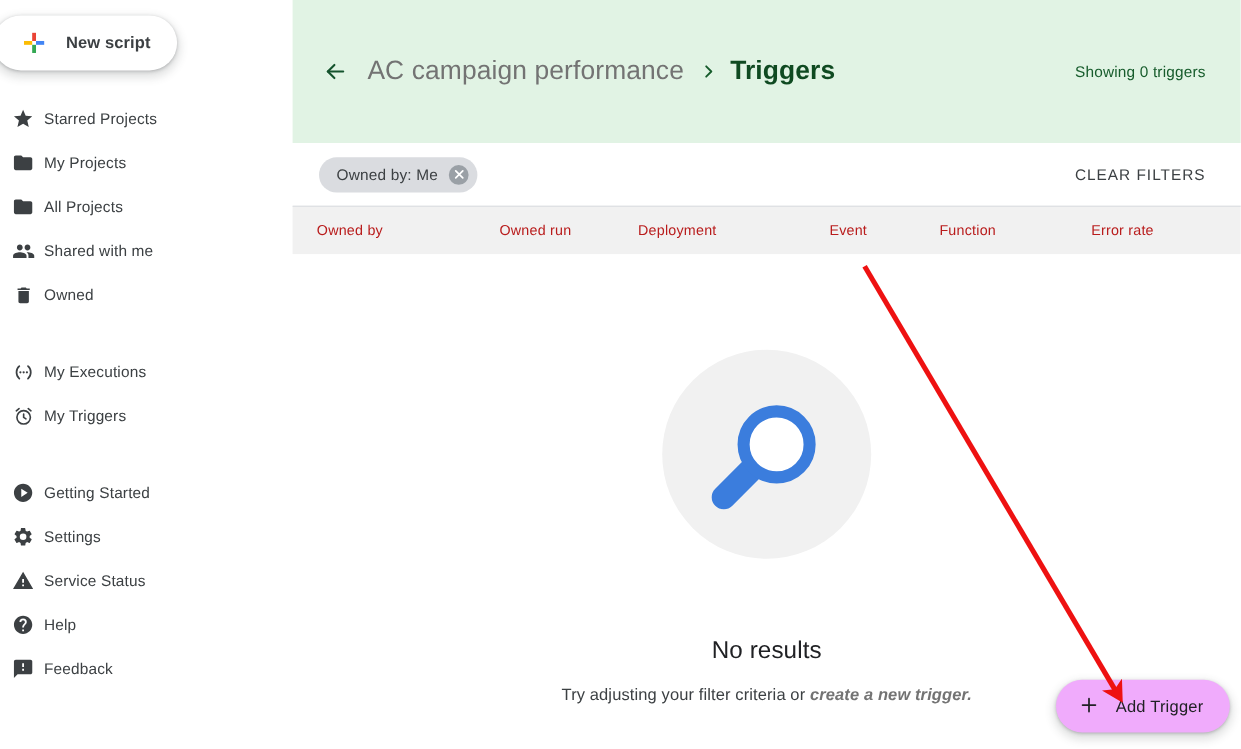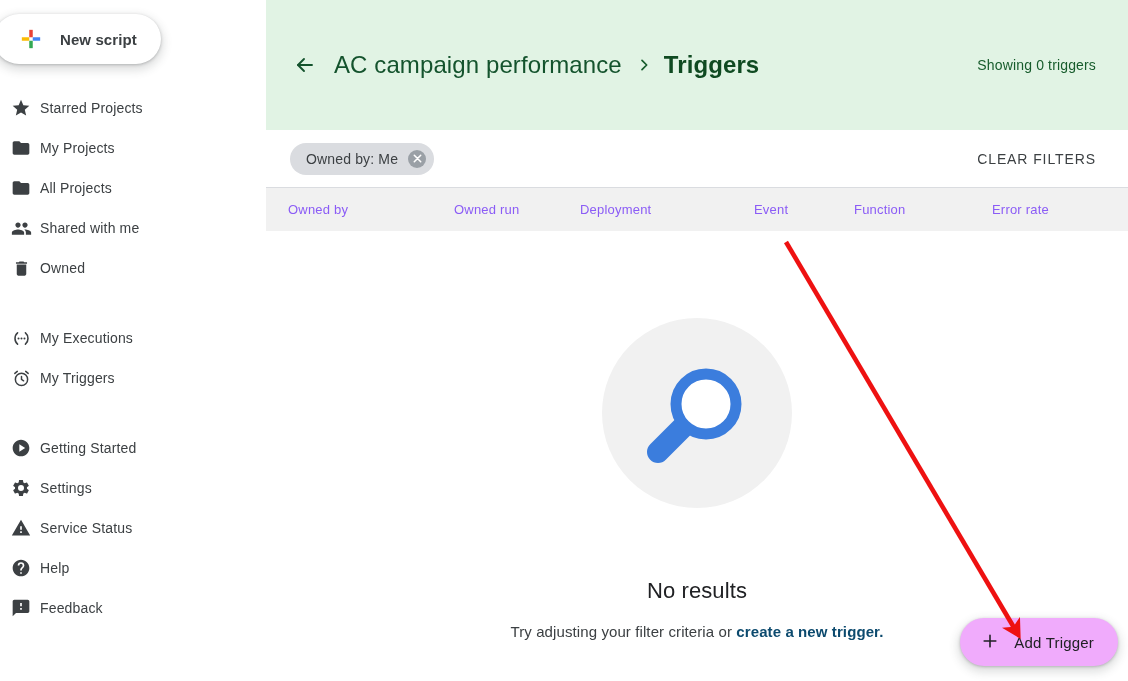--- a/index.html
+++ b/index.html
@@ -95,21 +95,21 @@
   .back-arrow {
     width: 26px; height: 26px;
     flex: 0 0 26px;
     display: flex; align-items: center; justify-content: center;
     color: #14532d;
     cursor: pointer;
     margin-right: 16px;
   }
   .crumb-project {
     font-size: 24px;
-    color: #14532d;
+    color: #737373;
     letter-spacing: .1px;
     white-space: nowrap;
     cursor: pointer;
   }
   .crumb-sep {
     margin: 0 12px 0 14px;
     color: #175c2c;
     display: flex; align-items: center;
   }
   .crumb-current {
@@ -178,21 +178,21 @@
   .table-head {
     position: relative;
     height: 44px;
     background: #f1f1f1;
     border-top: 1px solid #dadce0;
     display: flex;
     align-items: center;
   }
   .th {
     font-size: 13px;
-    color: #8b5cf6;
+    color: #b91c1c;
     letter-spacing: .2px;
     white-space: nowrap;
     position: absolute;
     text-align: center;
   }
 
   
   .empty-state {
     position: absolute;
     left: 0; top: 236px;
@@ -215,24 +215,25 @@
     color: #202124;
     letter-spacing: .1px;
   }
   .empty-sub {
     margin-top: 19px;
     font-size: 15px;
     color: #3c4043;
     letter-spacing: .1px;
   }
   .empty-link {
-    color: #0c4a6e;
+    color: #737373;
     font-weight: bold;
     text-decoration: none;
     cursor: pointer;
+    font-style: italic;
   }
 
   
   .fab {
     position: absolute;
     right: 10px; bottom: 15px;
     height: 48px;
     display: flex;
     align-items: center;
     gap: 14px;

